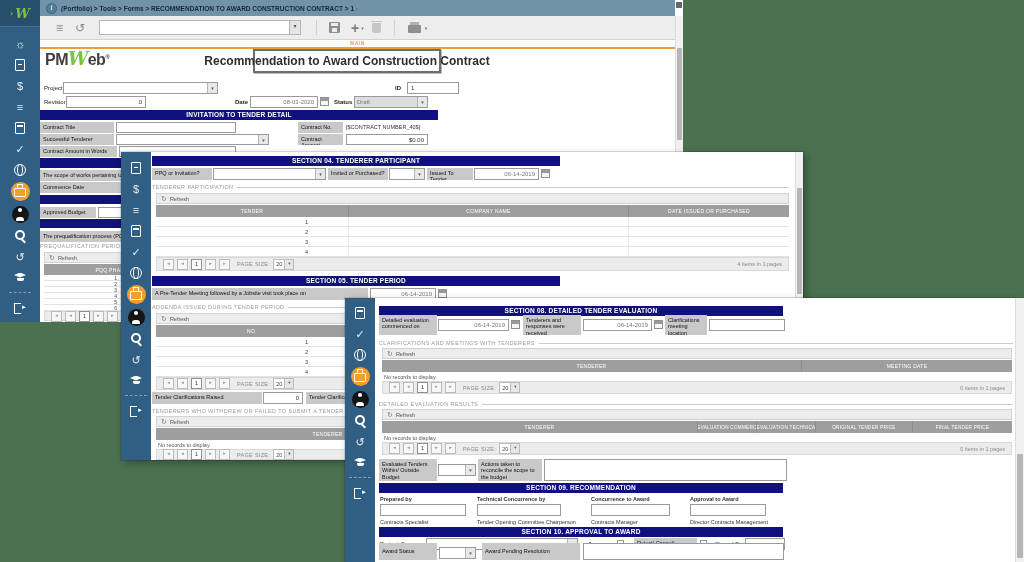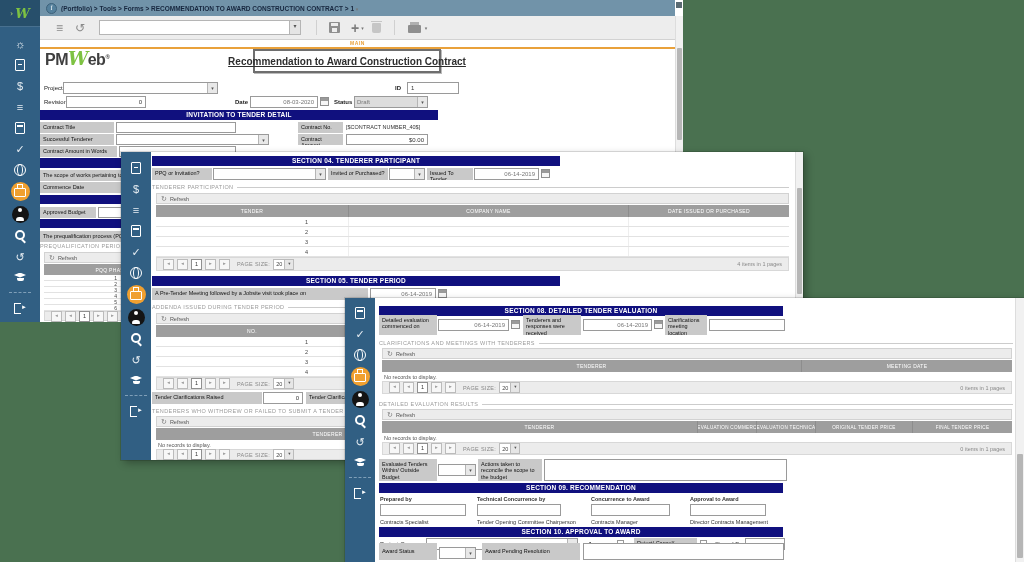--- a/index.html
+++ b/index.html
@@ -101,21 +101,21 @@
   .psize::after{content:"▾";width:8px;background:#e6e6e6;border-left:1px solid #bbb;font-size:4.5px;color:#555;
     text-align:center;line-height:8px;align-self:stretch;}
   .pitems{margin-left:auto;color:#888;}
   .cal{position:absolute;width:9px;height:9px;border:1px solid #8f8f8f;background:#f6f6f6;box-sizing:border-box;}
   .cal::before{content:"";position:absolute;top:0;left:0;right:0;height:2.5px;background:#9a9a9a;}
   .cb{position:absolute;width:7px;height:7px;border:1px solid #999;background:#fff;box-sizing:border-box;}
   .vscroll{position:absolute;background:#F1F1F1;border-left:1px solid #ddd;box-sizing:border-box;}
   .vthumb{position:absolute;left:1px;right:1px;background:#b6b6b6;border-radius:1px;}
   .ptxt{position:absolute;font-size:6px;color:#333;white-space:nowrap;}
   .btitle{position:absolute;background:#fff;border:2px solid #6e6e6e;box-shadow:1px 1px 0 #bbb;color:#2e2e2e;
-    font-weight:bold;font-size:10px;display:flex;align-items:center;justify-content:center;white-space:nowrap;text-decoration:underline;}
+    font-weight:bold;font-size:12px;display:flex;align-items:center;justify-content:center;white-space:nowrap;}
   .pmlogo{position:absolute;font-weight:bold;font-size:16px;color:#3f3f3f;letter-spacing:-.5px;}
   .pmlogo .w{color:#7DC242;font-family:"DejaVu Serif",serif;font-style:italic;font-size:18px;}
   .pmlogo sup{font-size:6px;}
 </style>
 </head>
 <body>
 
 <div id="stage">
 
   <div class="win w1" style="left:0;top:0;width:683px;height:322px;">

